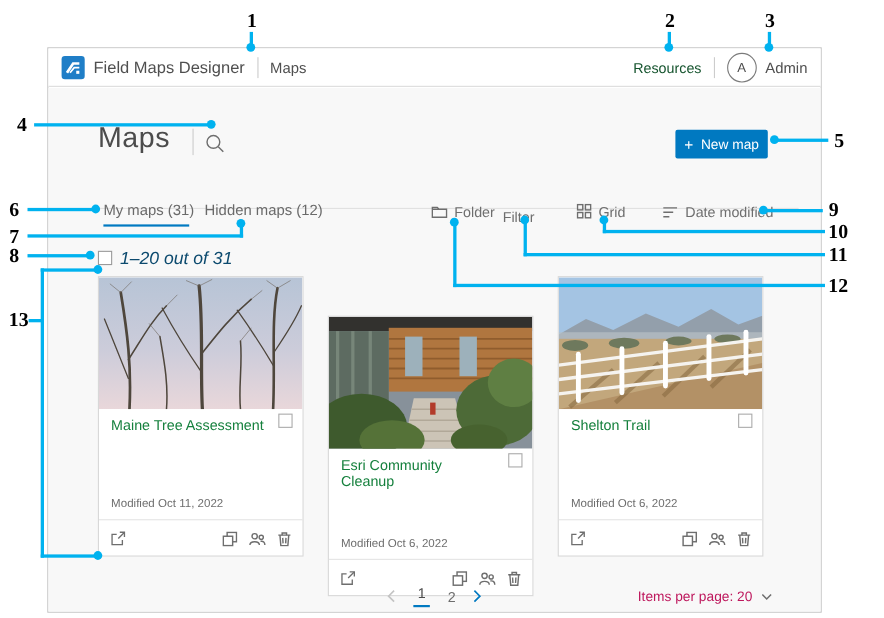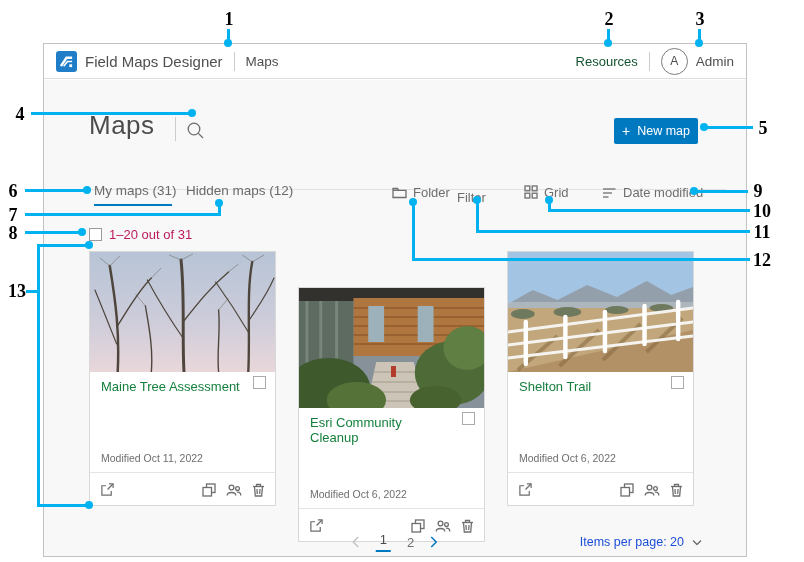--- a/index.html
+++ b/index.html
@@ -36,42 +36,42 @@
   .tab1{left:50px;}
   .tab2{left:142px;}
   .tab-underline{position:absolute;left:50px;top:124px;width:78px;height:2px;background:#0079c1;}
   
   .tool{position:absolute;top:104px;display:flex;align-items:center;gap:6px;
         font-size:13px;color:#6e6e6e;height:16px;}
   .tool svg{display:block;}
   
   .selbox{position:absolute;left:45px;top:148px;width:13px;height:13px;border:1px solid #9a9a9a;
           background:#fff;box-sizing:border-box;}
-  .sellabel{position:absolute;left:65px;top:147px;font-size:13px;color:#be185d;}
+  .sellabel{position:absolute;left:65px;top:147px;font-size:16px;color:#0c4a6e;font-style:italic;}
   
   .card{position:absolute;top:171px;width:187px;height:255px;background:#fff;
         border:1px solid #d8d8d8;box-sizing:border-box;}
   .c1{left:45px;} .c2{left:254px;margin-top:36px;} .c3{left:463px;}
   .card-photo{position:absolute;left:0;top:0;width:100%;height:120px;overflow:hidden;}
   .card-photo svg{display:block;width:100%;height:100%;}
   .card-title{position:absolute;left:11px;top:127px;font-size:13px;color:#15803d;width:140px;}
   .card-check{position:absolute;right:9px;top:124px;width:13px;height:13px;
               border:1px solid #ababab;background:#fff;box-sizing:border-box;}
   .card-mod{position:absolute;left:11px;top:200px;font-size:10.5px;color:#6e6e6e;}
   .card-footer{position:absolute;left:0;right:0;top:220px;height:34px;border-top:1px solid #e4e4e4;
                display:flex;align-items:center;justify-content:space-between;padding:0 10px;
                box-sizing:border-box;}
   .ficons{display:flex;align-items:center;gap:10px;}
   
   .pager{position:absolute;left:50%;transform:translateX(-50%);top:452px;display:flex;
          align-items:center;gap:16px;font-size:13px;}
   .pg-num{color:#6e6e6e;cursor:pointer;}
   .pg-active{color:#4c4c4c;border-bottom:2px solid #0079c1;padding:0 4px 3px 4px;}
   .ipp{position:absolute;right:44px;top:455px;display:flex;align-items:center;gap:8px;
-       font-size:12.5px;color:#1d4ed8;}
+       font-size:12.5px;color:#be185d;}
   
   .cl-line{position:absolute;background:#00b2ef;z-index:40;}
   .cl-dot{position:absolute;width:8px;height:8px;border-radius:50%;background:#00b2ef;z-index:41;}
   .cl-num{position:absolute;z-index:42;font-family:"Liberation Serif","DejaVu Serif",serif;
           font-weight:700;font-size:18px;color:#000;transform:translate(-50%,-50%);}
   .ico{stroke:#6e6e6e;fill:none;stroke-width:1.3;}
 </style>
 </head>
 <body>
 

